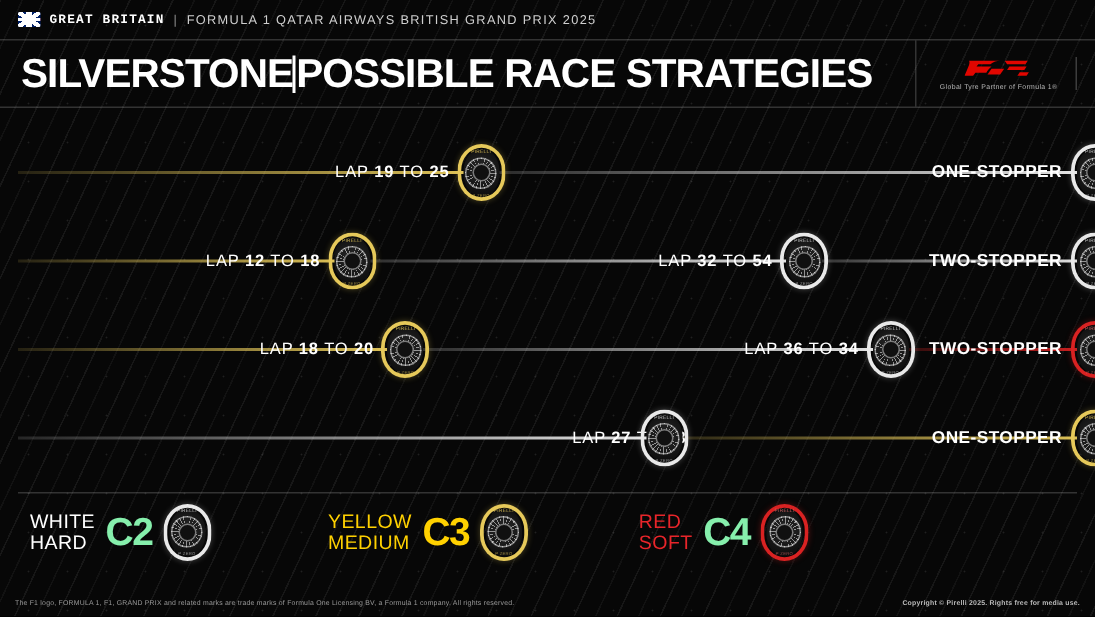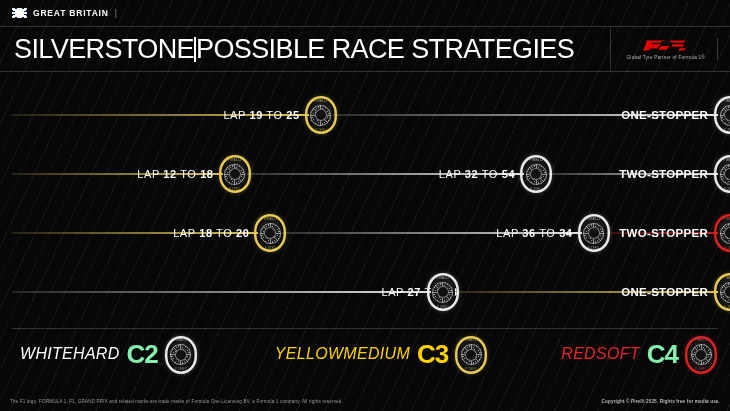--- a/index.html
+++ b/index.html
@@ -51,36 +51,36 @@
       linear-gradient(to bottom left, transparent calc(50% - 1.4px), #fff calc(50% - 1.4px), #fff calc(50% + 1.4px), transparent calc(50% + 1.4px));
   }
   .flag::after {
     background:
       linear-gradient(to bottom, transparent 38%, #fff 38%, #fff 62%, transparent 62%),
       linear-gradient(to right, transparent 36%, #fff 36%, #fff 64%, transparent 64%),
       linear-gradient(to bottom, transparent 43%, #C8102E 43%, #C8102E 57%, transparent 57%),
       linear-gradient(to right, transparent 41%, #C8102E 41%, #C8102E 59%, transparent 59%);
   }
   .country {
-    font-size:8.5px; font-weight:bold; letter-spacing:0.8px; color:#fff;
+    font-size:8.5px; font-weight:bold; letter-spacing:0.8px; color:#fff;font-family:Liberation Mono, monospace;
   }
   .sep-pipe { font-size:8.5px; color:#8c8c8c; letter-spacing:.5px; }
   .race-name {
     font-size:8.5px; letter-spacing:0.9px; color:#cfcfcf; font-weight:400;
   }
 
   .headline-wrap {
     position:relative; height:46px;
     display:flex; align-items:center; justify-content:space-between;
     border-top:1px solid rgba(255,255,255,0.18);
     border-bottom:1px solid rgba(255,255,255,0.18);
     padding:0 0 0 14px;
   }
   .headline {
-    font-size:27px; font-weight:normal; letter-spacing:-0.6px;
+    font-size:27px; font-weight:bold; letter-spacing:-0.6px;
     display:flex; align-items:center; white-space:nowrap;
     line-height:1;
     justify-content:flex-end;
   }
   .headline .bar { width:2px; height:25px; background:#fff; display:inline-block; }
   .logos {
     display:flex; align-items:center; height:100%;
     border-left:1px solid rgba(255,255,255,0.18);
     padding:0 12px 0 16px; gap:12px; margin-left:10px;
   }
@@ -155,21 +155,21 @@
   
   .legend {
     position:relative; margin:10px 12px 0 12px;
     border-top:1px solid rgba(255,255,255,0.18);
     height:52px; display:flex; align-items:center;
   }
   .leg-item { display:flex; align-items:center; gap:7px; }
   .leg-item.i0 { margin-left:8px; }
   .leg-item.i1 { margin-left:78px; }
   .leg-item.i2 { margin-left:74px; }
-  .leg-words { display:flex; flex-direction:row; line-height:1.02; font-size:16px; letter-spacing:0.3px;font-style:italic; }
+  .leg-words { display:flex; flex-direction:column; line-height:1.02; font-size:13px; letter-spacing:0.3px; }
   .leg-c { font-size:26px; font-weight:bold; letter-spacing:-1px; line-height:.95; }
 
   
   .footer {
     position:absolute; left:0; right:0; bottom:0; height:19px;
     display:flex; align-items:center; justify-content:space-between;
     padding:0 10px; font-size:4.6px; color:#9a9a9a; letter-spacing:.15px;
   }
   .footer .right { color:#b9b9b9; font-weight:bold; }
 </style>
@@ -177,20 +177,21 @@
 <body>
 
 <div class="stage">
   <div class="texture"></div>
   <div class="dots"></div>
 
   <div class="topbar">
     <span class="flag"></span>
     <span class="country">GREAT BRITAIN</span>
     <span class="sep-pipe">|</span>
+    <span class="race-name">FORMULA 1 QATAR AIRWAYS BRITISH GRAND PRIX 2025</span>
   </div>
 
   <div class="headline-wrap">
     <div class="headline">
       <span>SILVERSTONE</span>
       <span class="bar"></span>
       <span>POSSIBLE RACE STRATEGIES</span>
     </div>
     <div class="logos">
       <div class="f1logo-col">

